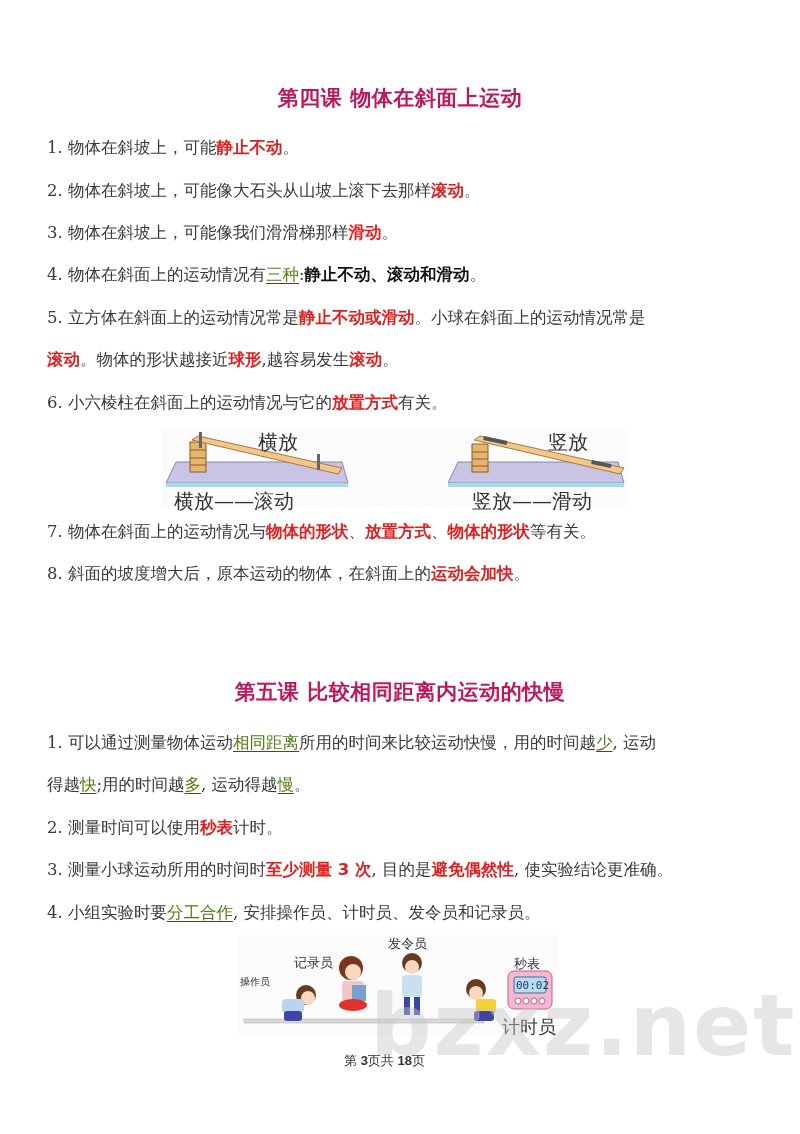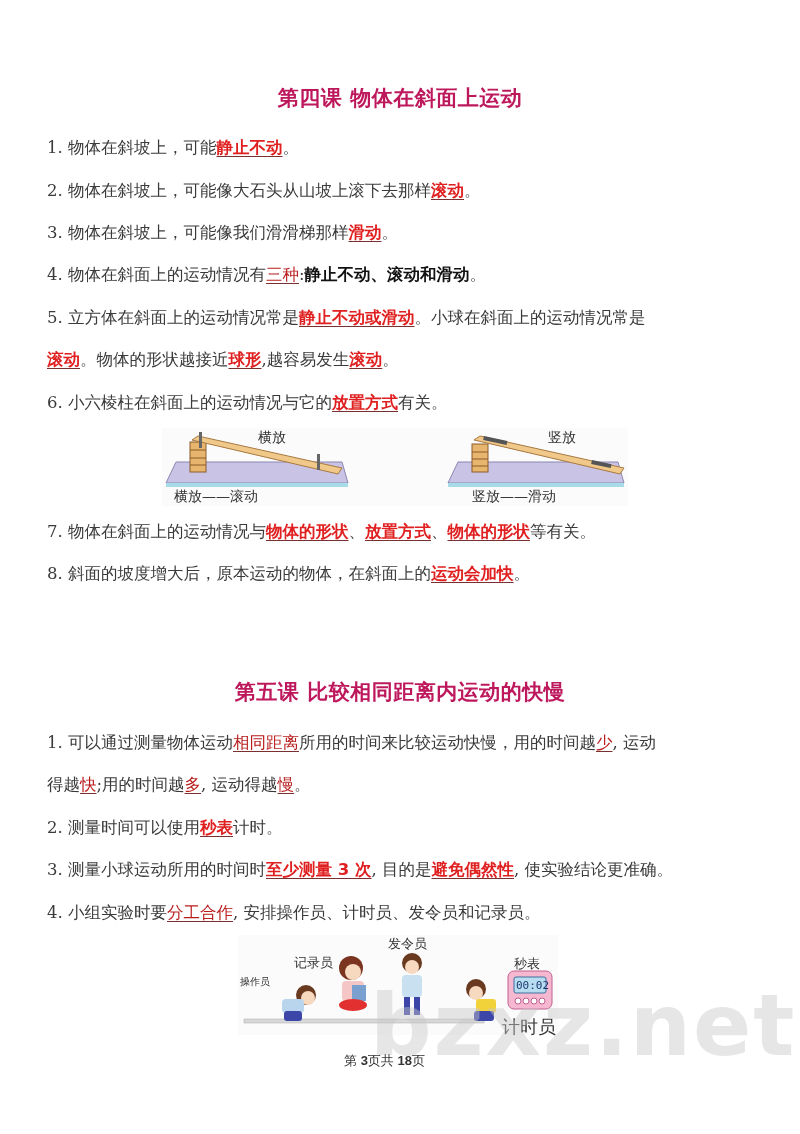--- a/index.html
+++ b/index.html
@@ -4,28 +4,28 @@
 <style>
   html, body { margin: 0; padding: 0; background: #ffffff; }
   body { width: 800px; height: 1134px; position: relative; overflow: hidden;
          font-family: "DejaVu Serif", "Liberation Serif", serif; color: #333333; }
   .page { position: absolute; left: 0; top: 0; width: 800px; height: 1134px; }
   .title { position: absolute; left: 0; width: 800px; text-align: center;
            font-family: "DejaVu Sans", "Liberation Sans", sans-serif;
            font-weight: bold; font-size: 21px; color: #be185d; letter-spacing: 0.5px; }
   .line { position: absolute; left: 47px; font-size: 16.5px; line-height: 24px;
           white-space: nowrap; color: #3a3a3a; }
-  .hl { color: #e02020; text-decoration: underline; text-decoration-color: #7a3030;
+  .hl { color: #e02020; text-decoration-color: #7a3030;
         text-underline-offset: 3px; font-weight: bold;
         font-family: "DejaVu Sans", "Liberation Sans", sans-serif; }
-  .hl-thin { color: #b91c1c; text-decoration: underline; text-decoration-color: #7a3030;
+  .hl-thin { color: #4d7c0f; text-decoration: underline; text-decoration-color: #7a3030;
         text-underline-offset: 3px; font-family: "DejaVu Sans", "Liberation Sans", sans-serif; }
   .bold-black { font-weight: bold; color: #111; font-family: "DejaVu Sans", "Liberation Sans", sans-serif; }
   .figure { position: absolute; background: #fbfbfb; }
-  .fig-cap { position: absolute; font-size: 14px; color: #333; white-space: nowrap; }
+  .fig-cap { position: absolute; font-size: 20px; color: #333; white-space: nowrap; }
   .footer { position: absolute; left: 344px; top: 1052px; font-size: 13px; color: #333;
             font-family: "Liberation Sans", sans-serif; }
   .footer b { font-weight: bold; }
   .watermark { position: absolute; left: 370px; top: 975px; font-size: 86px; font-weight: bold;
                font-family: "DejaVu Sans", "Liberation Sans", sans-serif; color: rgba(200,200,200,0.45);
                letter-spacing: 2px; }
 </style>
 </head>
 <body>
 

